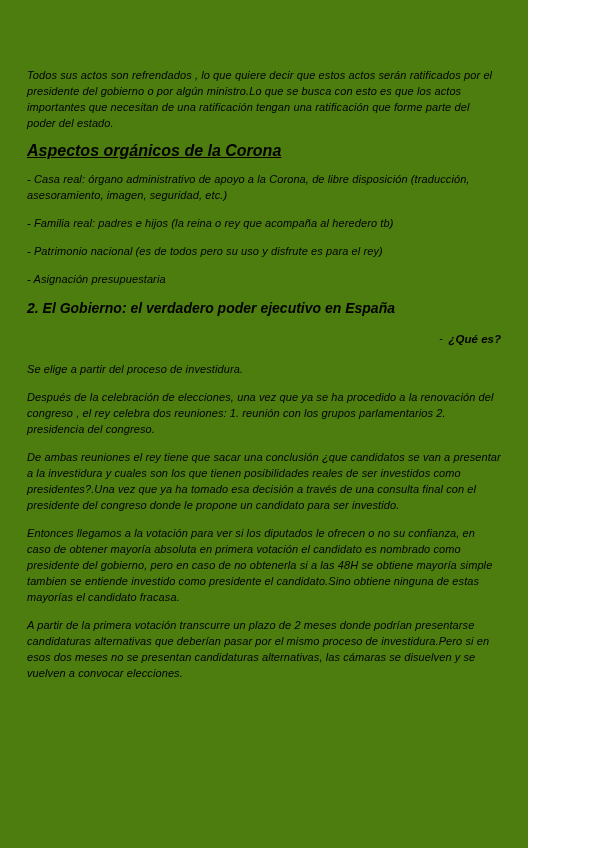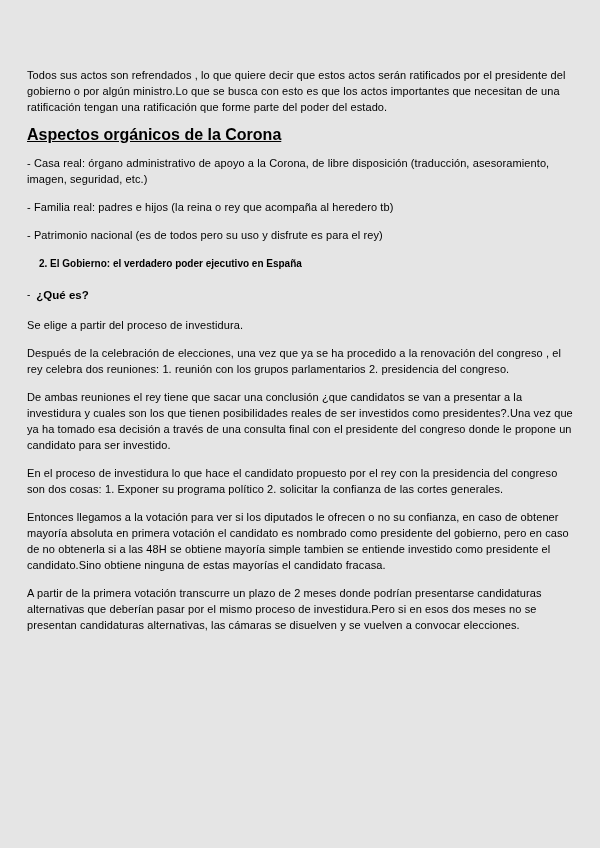--- a/index.html
+++ b/index.html
@@ -9,49 +9,51 @@
   }
   body {
     width: 600px;
     height: 848px;
     font-family: "Liberation Sans", "DejaVu Sans", sans-serif;
     color: #000000;
     overflow: hidden;
   }
   .page {
     box-sizing: border-box;
-    width: 600px;
+    width: 528px;
     height: 848px;
     padding: 67px 27px 20px 27px;
-    background: #e5e5e5;
+    background: #4d7c0f;
+    font-style: italic;
   }
   .para {
     font-size: 11px;
     line-height: 16px;
     margin: 0 0 12px 0;
     letter-spacing: 0.1px;
   }
   .h-underline {
     font-size: 16px;
     line-height: 16px;
     font-weight: bold;
     text-decoration: underline;
     margin: 6px 0 12px 0;
   }
   .h2 {
-    font-size: 10px;
+    font-size: 14px;
     line-height: 18px;
     font-weight: bold;
-    margin: 8px 0 14px 12px;
+    margin: 8px 0 14px 0;
   }
   .dash-head {
     font-size: 11.5px;
     line-height: 16px;
     font-weight: bold;
     margin: 8px 0 14px 0;
+    text-align: right;
   }
   .dash-head .dash {
     font-weight: normal;
     font-size: 10px;
     margin-right: 6px;
     vertical-align: 1px;
   }
 </style>
 </head>
 <body>
@@ -61,34 +63,34 @@
   <p class="para">Todos sus actos son refrendados , lo que quiere decir que estos actos serán ratificados por el presidente del gobierno o por algún ministro.Lo que se busca con esto es que los actos importantes que necesitan de una ratificación tengan una ratificación que forme parte del poder del estado.</p>
 
   <p class="h-underline">Aspectos orgánicos de la Corona</p>
 
   <p class="para">- Casa real: órgano administrativo de apoyo a la Corona, de libre disposición (traducción, asesoramiento, imagen, seguridad, etc.)</p>
 
   <p class="para">- Familia real: padres e hijos (la reina o rey que acompaña al heredero tb)</p>
 
   <p class="para">- Patrimonio nacional (es de todos pero su uso y disfrute es para el rey)</p>
 
+  <p class="para">- Asignación presupuestaria</p>
 
   <p class="h2">2. El Gobierno: el verdadero poder ejecutivo en España</p>
 
   <p class="dash-head">
     <span class="dash">-</span><span>¿Qué es?</span>
   </p>
 
 
 
   <p class="para">Se elige a partir del proceso de investidura.</p>
 
   <p class="para">Después de la celebración de elecciones, una vez que ya se ha procedido a la renovación del congreso , el rey celebra dos reuniones: 1. reunión con los grupos parlamentarios 2. presidencia del congreso.</p>
 
   <p class="para">De ambas reuniones el rey tiene que sacar una conclusión ¿que candidatos se van a presentar a la investidura y cuales son los que tienen posibilidades reales de ser investidos como presidentes?.Una vez que ya ha tomado esa decisión a través de una consulta final con el presidente del congreso donde le propone un candidato para ser investido.</p>
 
-  <p class="para">En el proceso de investidura lo que hace el candidato propuesto por el rey con la presidencia del congreso son dos cosas: 1. Exponer su programa político 2. solicitar la confianza de las cortes generales.</p>
 
   <p class="para">Entonces llegamos a la votación para ver si los diputados le ofrecen o no su confianza, en caso de obtener mayoría absoluta en primera votación el candidato es nombrado como presidente del gobierno, pero en caso de no obtenerla si a las 48H se obtiene mayoría simple tambien se entiende investido como presidente el candidato.Sino obtiene ninguna de estas mayorías el candidato fracasa.</p>
 
   <p class="para">A partir de la primera votación transcurre un plazo de 2 meses donde podrían presentarse candidaturas alternativas que deberían pasar por el mismo proceso de investidura.Pero si en esos dos meses no se presentan candidaturas alternativas, las cámaras se disuelven y se vuelven a convocar elecciones.</p>
 
 </div>
 
 </body></html>

